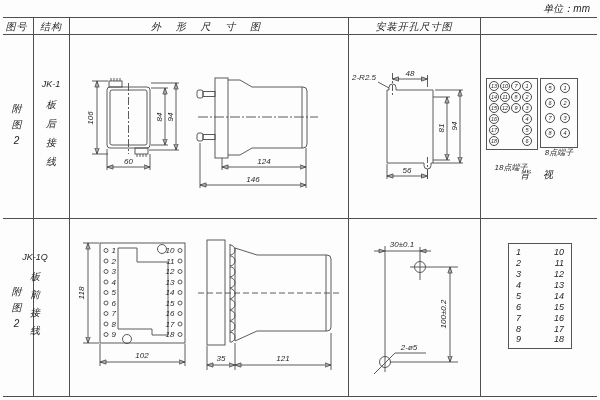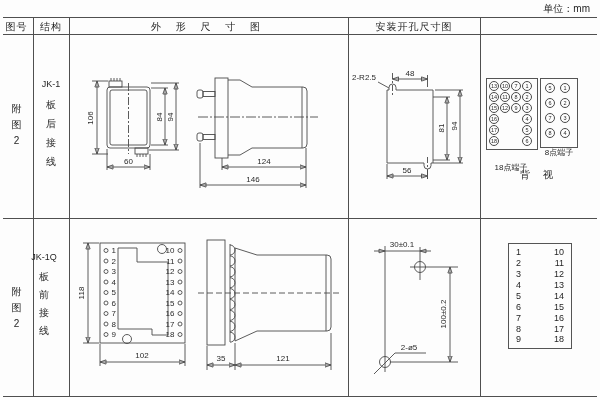--- a/index.html
+++ b/index.html
@@ -1,17 +1,17 @@
 <!DOCTYPE html>
 <html><head>
 <meta charset="utf-8">
 <style>
   html,body{margin:0;padding:0;background:#e8e8e8;}
   .screen{position:relative;width:600px;height:400px;background:#fdfdfd;overflow:hidden;
-          font-family:"Liberation Sans","DejaVu Sans",sans-serif;color:#222;}
+          font-family:"Liberation Sans","DejaVu Sans",sans-serif;color:#222;font-style:italic;}
   .hline{position:absolute;left:3px;width:594px;height:1px;background:#4f4f4f;}
   .vline{position:absolute;width:1px;background:#4f4f4f;}
   .hdr{position:absolute;top:20px;height:13px;line-height:13px;text-align:center;
        font-size:10px;color:#1f1f1f;letter-spacing:1px;}
   .unit{position:absolute;left:498px;top:2px;width:92px;text-align:right;font-size:10px;color:#1f1f1f;}
   .vcell{position:absolute;text-align:center;font-size:10px;color:#1f1f1f;}
   .vcell div{line-height:16px;}
   .model{font-size:9px;line-height:14px;margin-bottom:3px;letter-spacing:0;}
   svg{position:absolute;}
   svg line,svg path,svg rect,svg circle,svg polygon,svg polyline{stroke:#4a4a4a;stroke-width:0.9;fill:none;}
@@ -205,21 +205,21 @@
 
   <div class="tlabel" style="left:482px;top:162px;width:58px">18点端子</div>
   <div class="tlabel" style="left:541px;top:147px;width:36px">8点端子</div>
   <div class="viewlabel" style="top:168px">背 视</div>
 
   <div class="vcell" style="left:0;top:284px;width:33px">
     <div>附</div>
     <div>图</div>
     <div>2</div>
   </div>
-  <div class="vcell" style="left:26px;top:249px;width:36px">
+  <div class="vcell" style="left:17px;top:249px;width:36px">
     <div class="model">JK-1Q</div>
     <div style="line-height:18px">板</div>
     <div style="line-height:18px">前</div>
     <div style="line-height:18px">接</div>
     <div style="line-height:18px">线</div>
   </div>
 
   <svg style="left:69px;top:210px" width="279" height="186" viewBox="0 0 279 186">
     <defs>
       <marker id="m3e" markerWidth="8" markerHeight="6" refX="6.5" refY="3" orient="auto" markerUnits="userSpaceOnUse">

